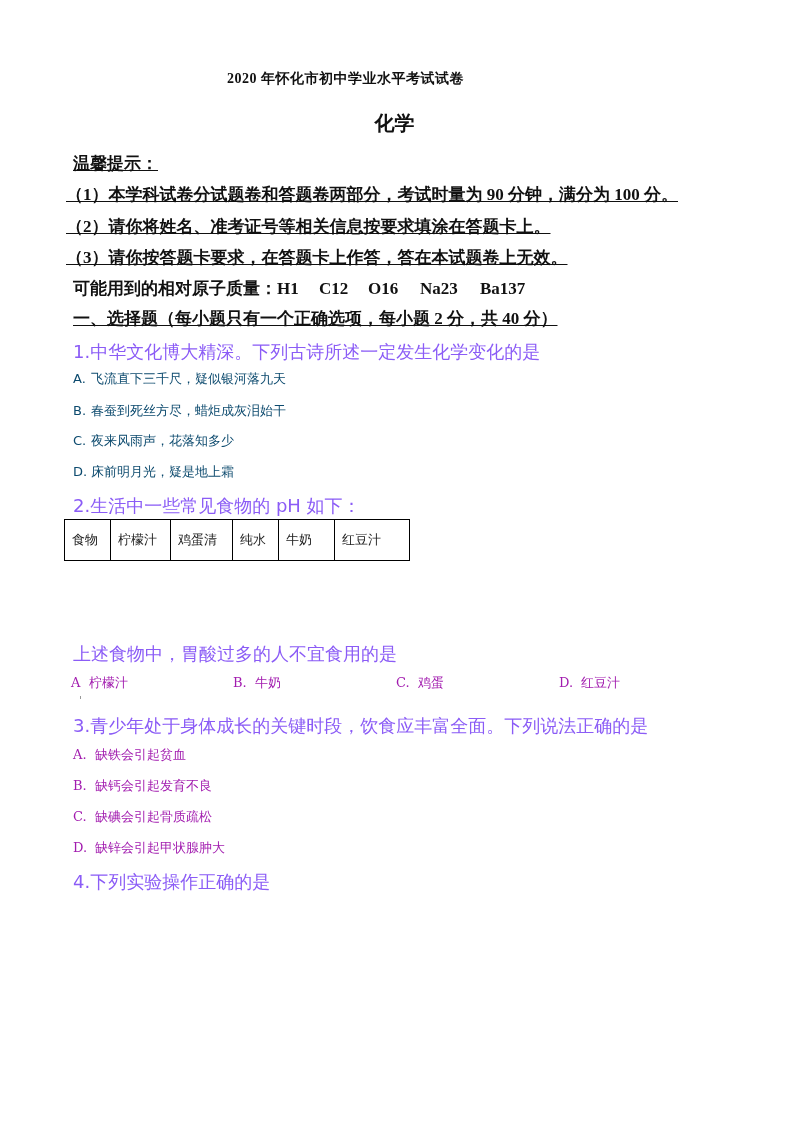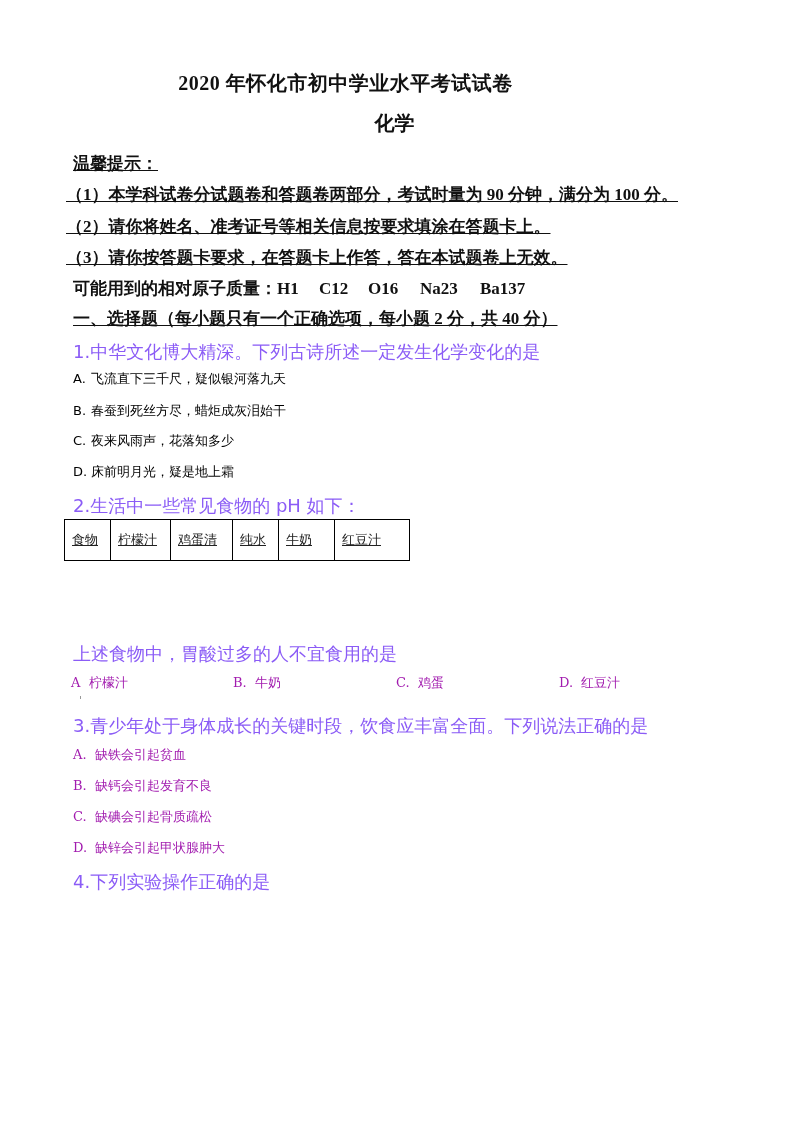--- a/index.html
+++ b/index.html
@@ -1,29 +1,29 @@
 <!DOCTYPE html>
 <html><head>
   <meta charset="utf-8">
   <style>
     html, body { margin: 0; padding: 0; background: #ffffff; }
     body { width: 793px; height: 1122px; position: relative; overflow: hidden; color: #111; }
     .abs { position: absolute; white-space: nowrap; }
     .serif { font-family: "Liberation Serif", "DejaVu Serif", serif; }
     .sans { font-family: "DejaVu Sans", "Liberation Sans", sans-serif; }
-    .title { top: 70px; left: 0; width: 691px; text-align: center; font-size: 20px; font-weight: bold; letter-spacing: 0.5px; }
+    .title { top: 70px; left: 0; width: 691px; text-align: center; font-size: 14px; font-weight: bold; letter-spacing: 0.5px; }
     .subject { top: 110px; left: 0; width: 789px; text-align: center; font-size: 20px; font-weight: bold; }
     .bold15 { font-size: 17px; font-weight: bold; text-decoration: underline; }
     .q { font-size: 18px; color: #8b5cf6; }
-    .opt { font-size: 13px; color: #000000; }
+    .opt { font-size: 13px; color: #0c4a6e; }
     .opt .lbl { display: inline-block; width: 18px; }
     .mono-opt { font-family: "DejaVu Serif", "Liberation Serif", serif; font-size: 13px; color: #a21caf; }
     .atoms span { display: inline-block; }
     table.ph { position: absolute; left: 64px; top: 519px; border-collapse: collapse; font-size: 13px; color: #222; }
-    table.ph td { border: 1px solid #000; height: 41px; padding: 0 0 0 7px; vertical-align: middle; box-sizing: border-box; text-decoration: underline; }
+    table.ph td { border: 1px solid #000; height: 41px; padding: 0 0 0 7px; vertical-align: middle; box-sizing: border-box; }
     .cjk-cell { font-family: "DejaVu Sans", sans-serif; }
     .num-cell { font-family: "Liberation Serif", serif; }
     .dot { position: absolute; left: 80px; top: 696px; width: 1px; height: 3px; background: #999; }
   </style>
 </head>
 <body>
 
 <div class="abs serif title">2020 年怀化市初中学业水平考试试卷</div>
 <div class="abs serif subject">化学</div>
 

